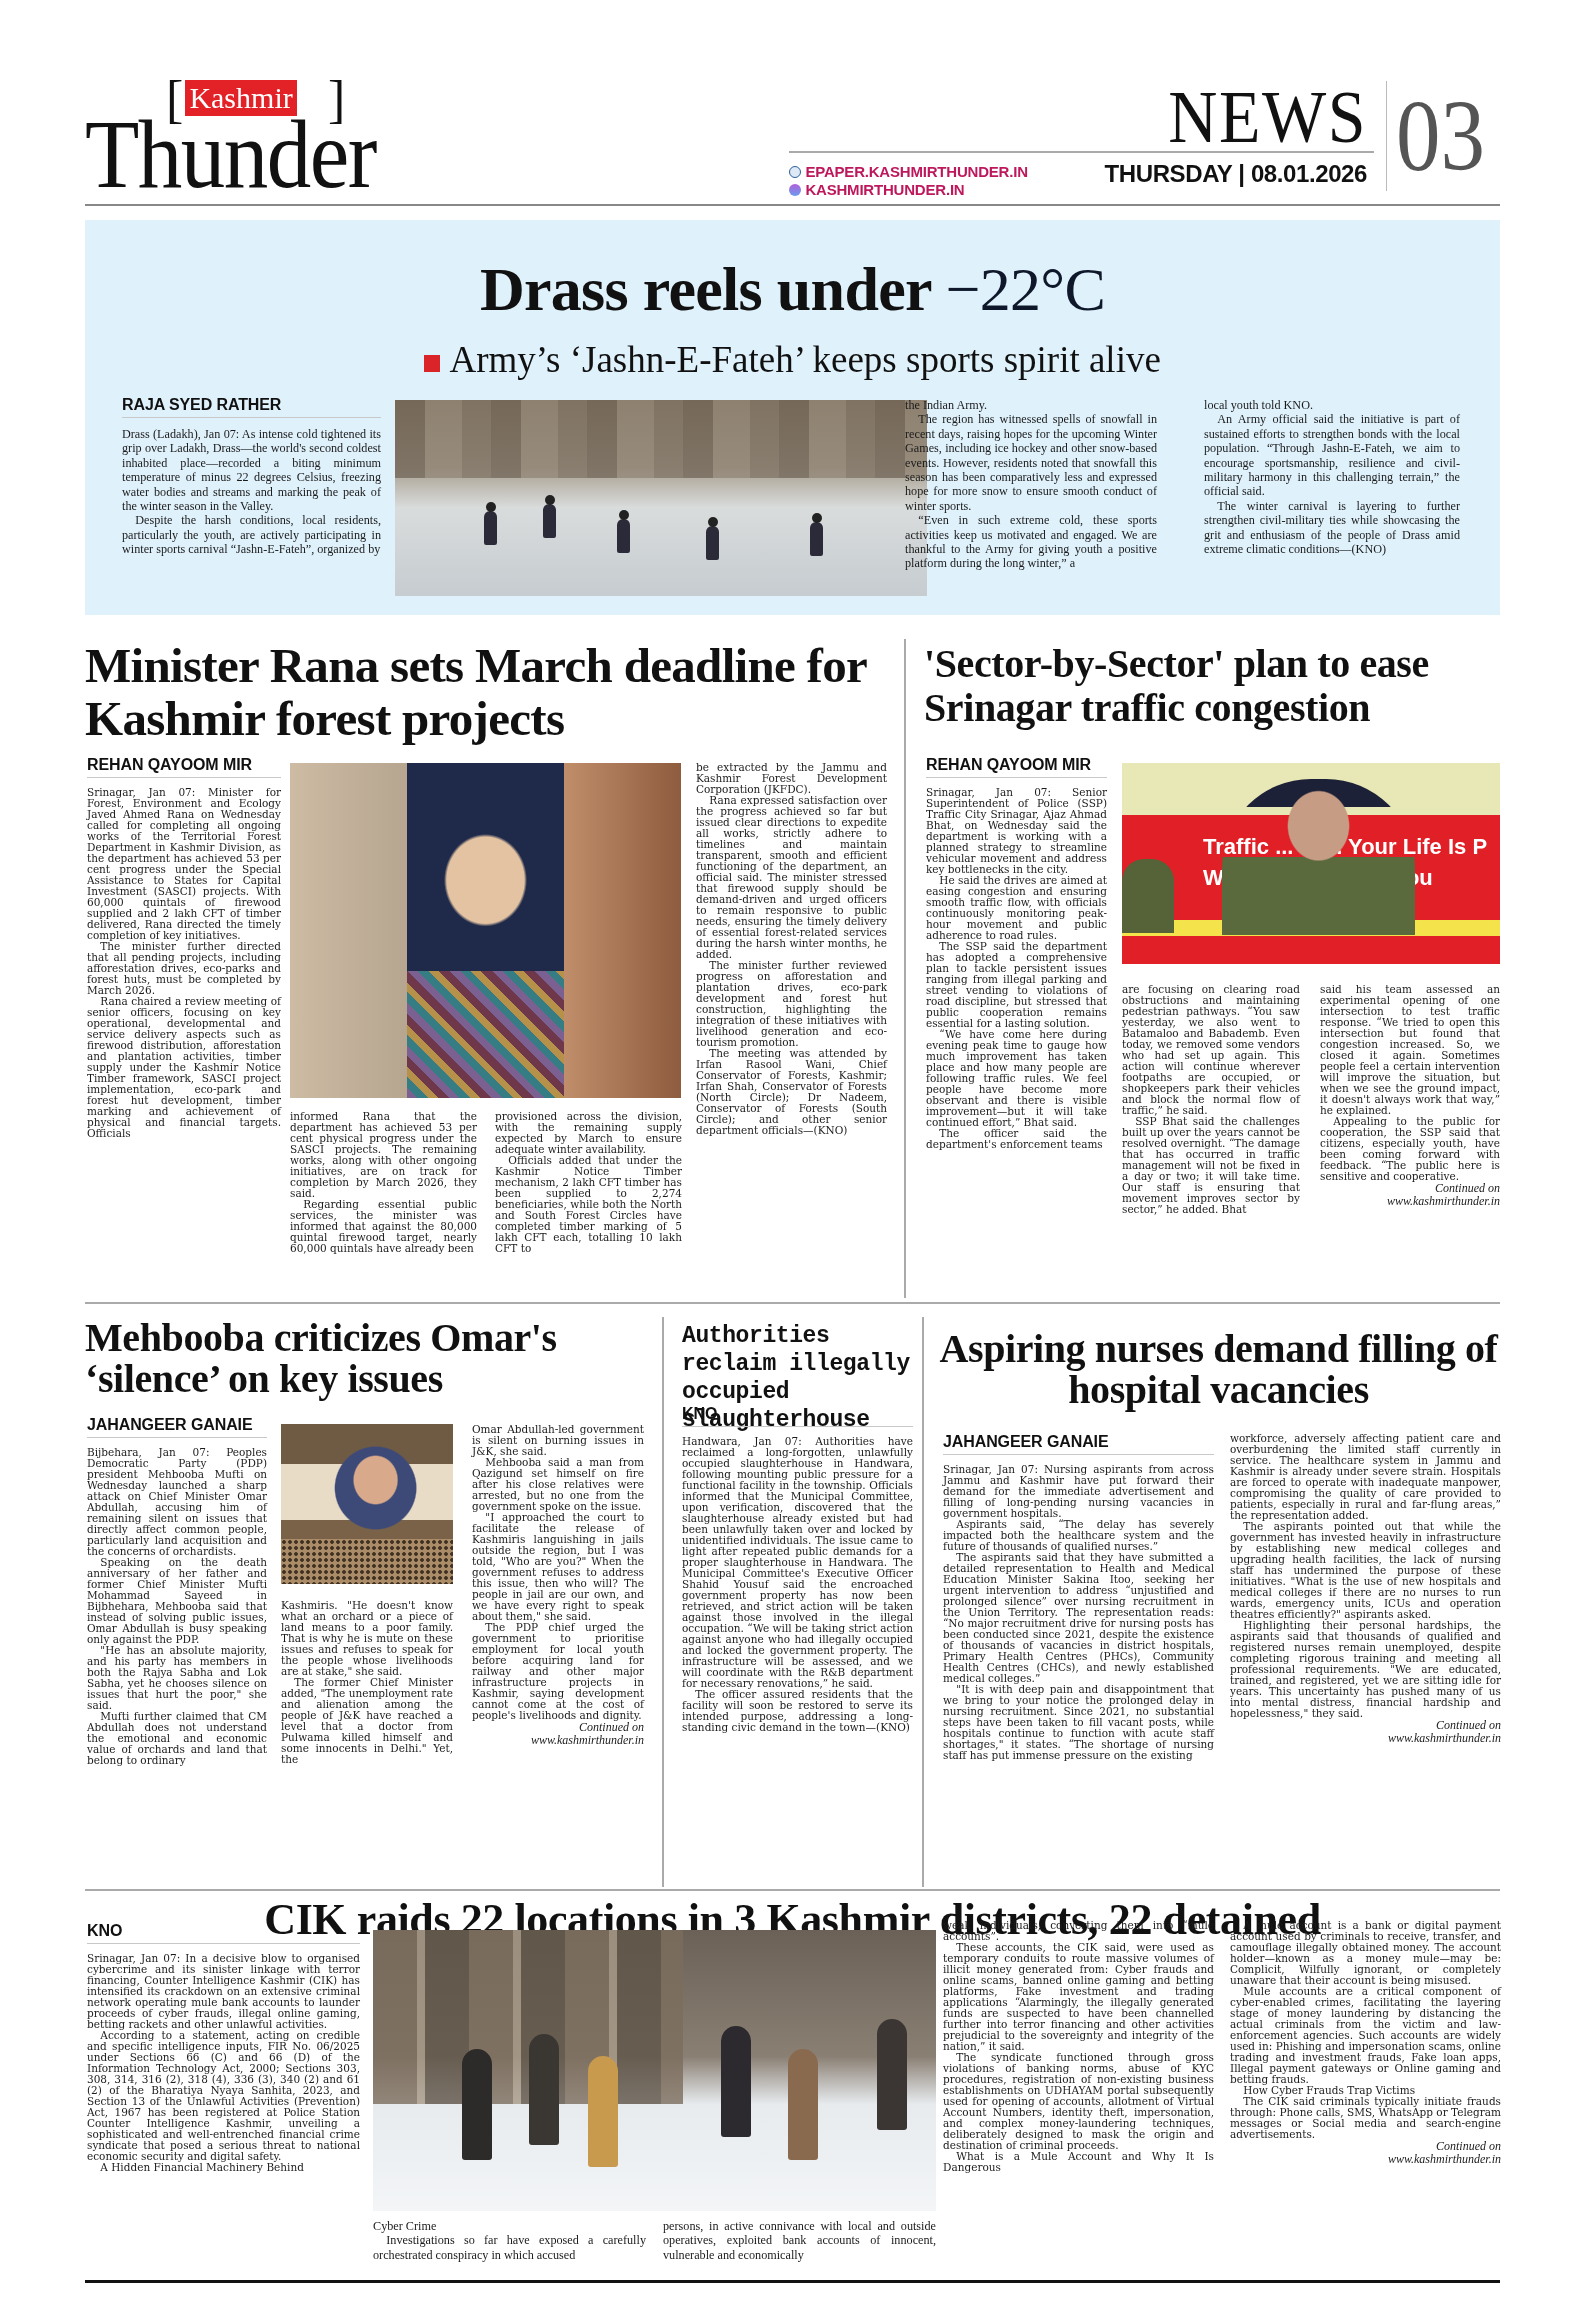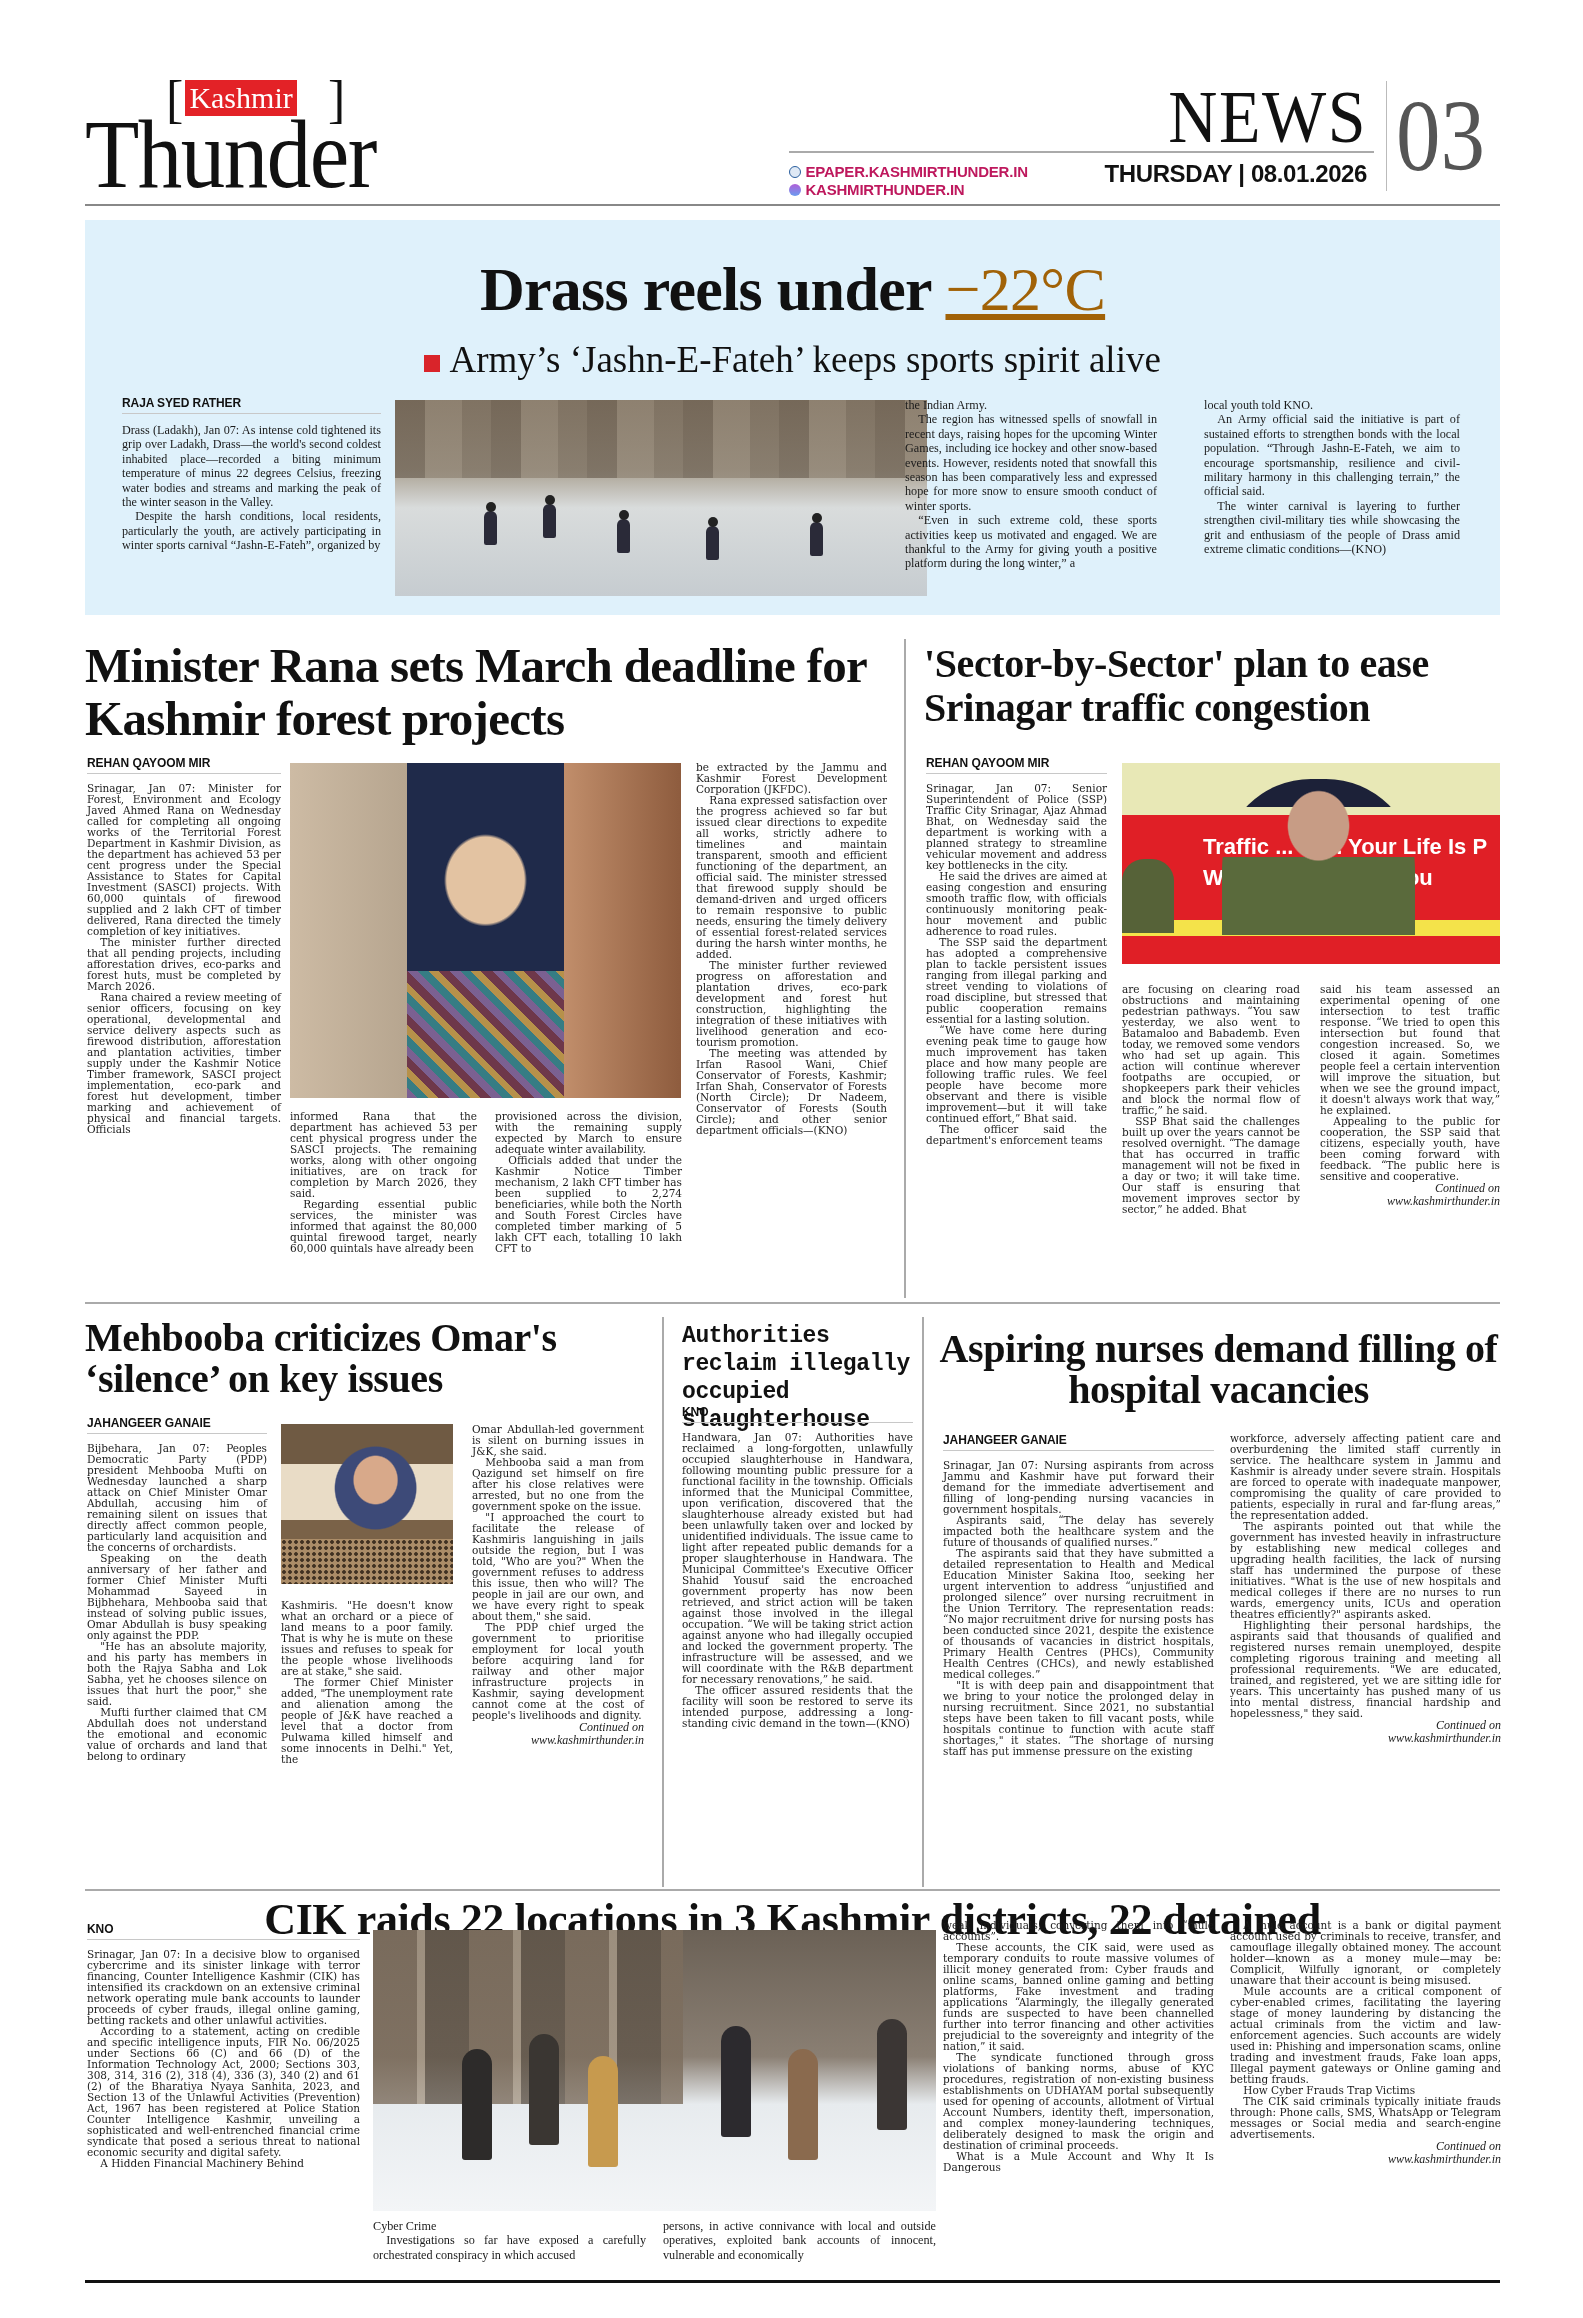--- a/index.html
+++ b/index.html
@@ -21,25 +21,25 @@
   .url-line { position: absolute; left: 0; font-family: "Liberation Sans", sans-serif; font-size: 15px; font-weight: bold; color: #be185d; display: flex; align-items: center; gap: 4.4px; letter-spacing: -0.2px; }
   .url-line .ico { width: 12px; height: 12px; border-radius: 50%; display: inline-block; }
   .ico-epaper { border: 1.5px solid #2b5f9e; background: #dfe9f5; }
   .ico-globe { background: linear-gradient(180deg, #b05fd8 0%, #6a9cf0 100%); }
   .date-line { position: absolute; right: 133px; top: 86px; font-family: "Liberation Sans", sans-serif; font-weight: bold; font-size: 24px; color: #111; letter-spacing: -0.4px; }
   .head-rule { position: absolute; left: 85px; top: 204px; width: 1415px; height: 2.2px; background: #888; }
 
   
   .drass { position: absolute; left: 85px; top: 220px; width: 1415px; height: 395px; background: #dff1fb; }
   .drass-headline { position: absolute; left: 0; right: 0; top: 36px; text-align: center; font-family: "Liberation Serif", serif; font-weight: bold; font-size: 62px; line-height: 67px; color: #111; letter-spacing: -0.7px; }
-  .drass-headline .red { color: #a16207; font-weight: normal; text-decoration: underline; }
+  .drass-headline .red { color: #0f172a; font-weight: normal; }
   .drass-sub { position: absolute; left: 0; right: 0; top: 119px; text-align: center; font-family: "Liberation Serif", serif; font-size: 37px; line-height: 41px; color: #111; }
   .drass-sub .sq { display: inline-block; width: 16.3px; height: 16.3px; background: #d9242a; margin-right: 9px; vertical-align: middle; }
 
-  .byline { font-family: "Liberation Sans", sans-serif; font-weight: bold; font-size: 12px; color: #111; padding-bottom: 3px; border-bottom: 1.5px solid #c8c8c8; margin-bottom: 9px; letter-spacing: -0.1px; }
+  .byline { font-family: "Liberation Sans", sans-serif; font-weight: bold; font-size: 16px; color: #111; padding-bottom: 3px; border-bottom: 1.5px solid #c8c8c8; margin-bottom: 9px; letter-spacing: -0.1px; }
   .body { font-family: "DejaVu Serif", serif; font-size: 10.5px; line-height: 11px; text-align: justify; color: #1b1b1b; hyphens: manual; }
   .body.cond { font-family: "Liberation Serif", serif; font-size: 12.2px; line-height: 14.4px; }
   .body p { text-indent: 13.3px; }
   .body p.first { text-indent: 0; }
   .cont { text-align: right; font-style: italic; font-family: "Liberation Serif", serif; font-size: 12px; line-height: 13.3px; }
 
   .photo { position: absolute; overflow: hidden; }
   .ph-hockey { background: linear-gradient(180deg, #8b7b68 0%, #a9a091 35%, #d9dcdc 55%, #c6ccd0 100%); }
   .ph-hockey::before { content: ""; position: absolute; left: 0; right: 0; top: 0; height: 40%; background: repeating-linear-gradient(90deg, #6c6052 0 30px, #8f8373 30px 67px, #7b6f60 67px 96px); opacity: .7; }
   .ph-hockey .p { position: absolute; width: 13.3px; height: 34px; background: #2a2a38; border-radius: 6px 6px 2.2px 2.2px; }

